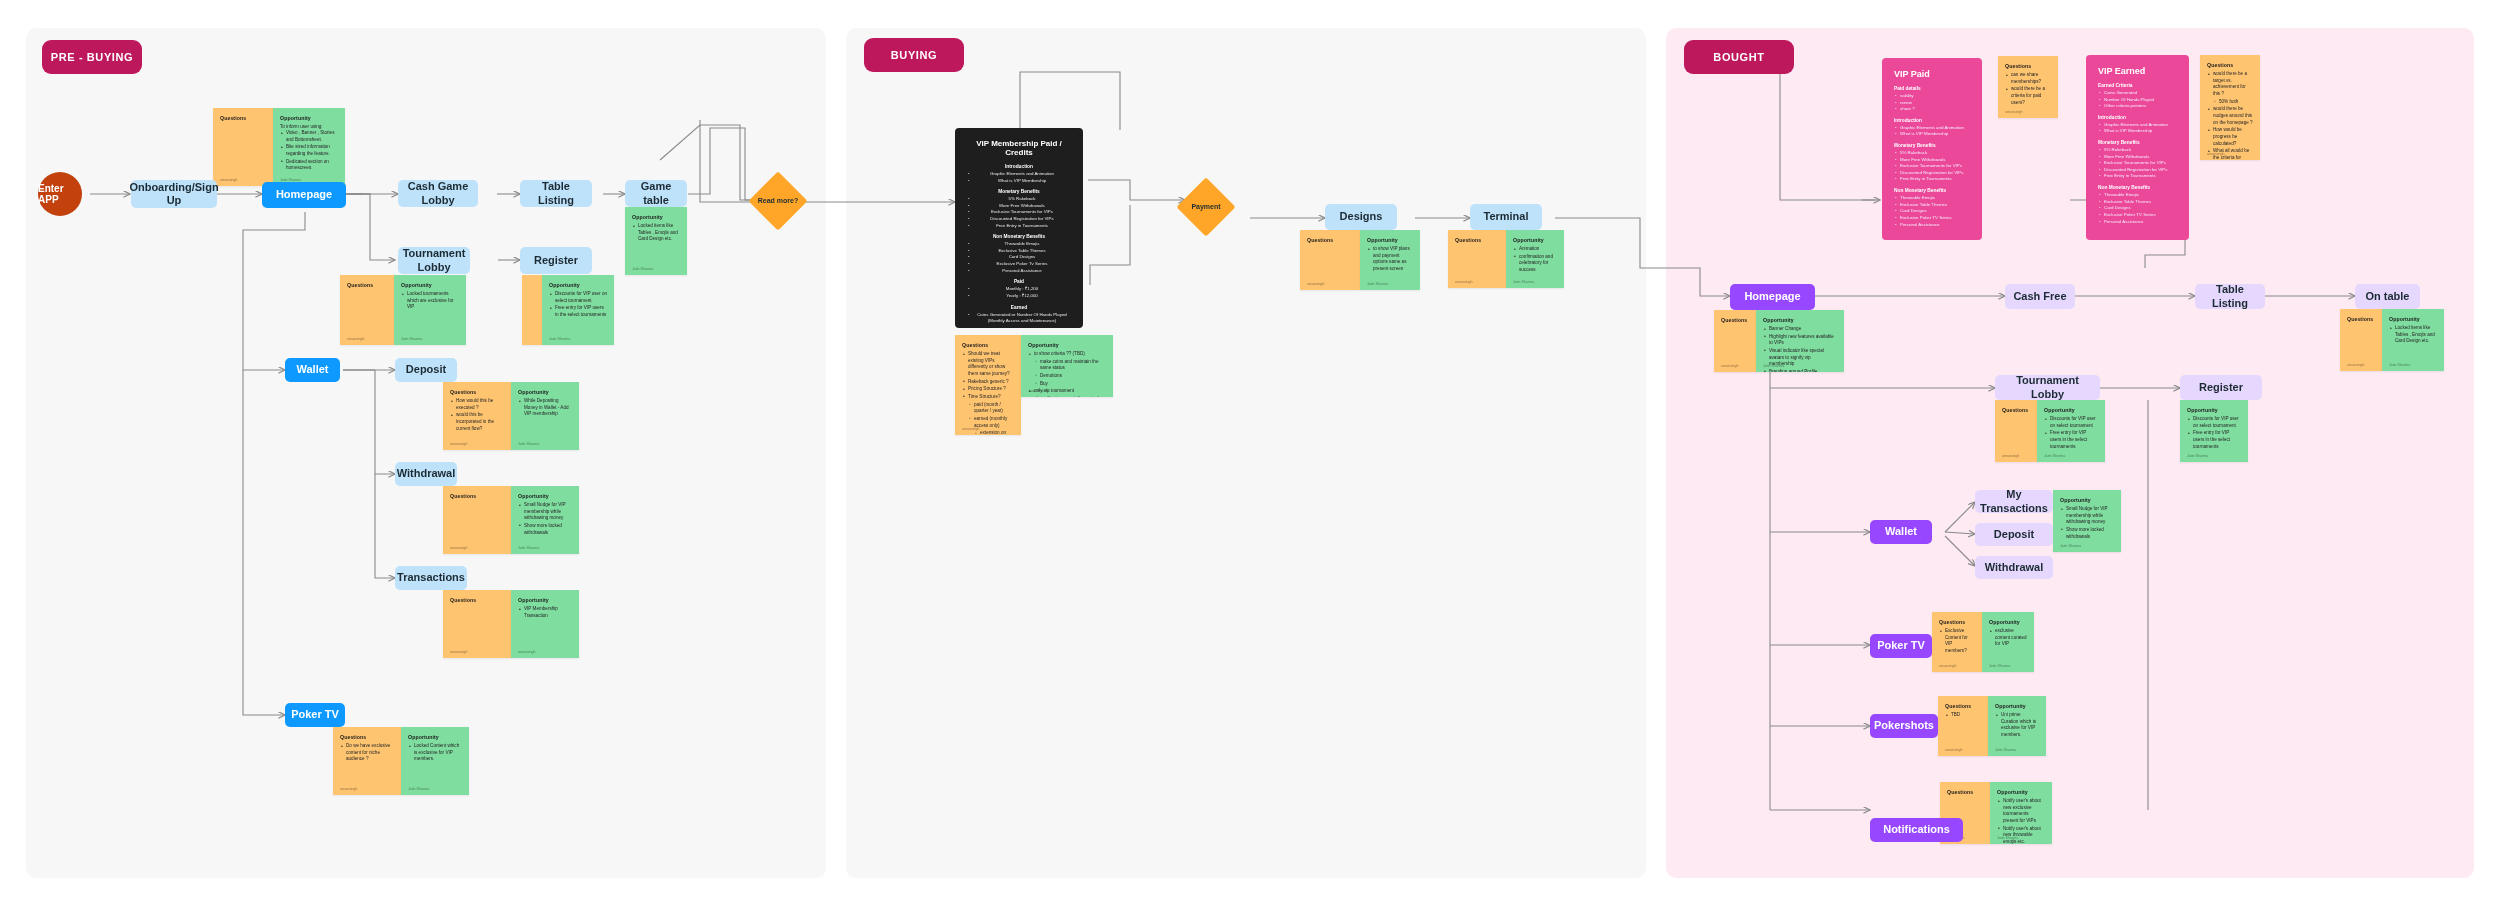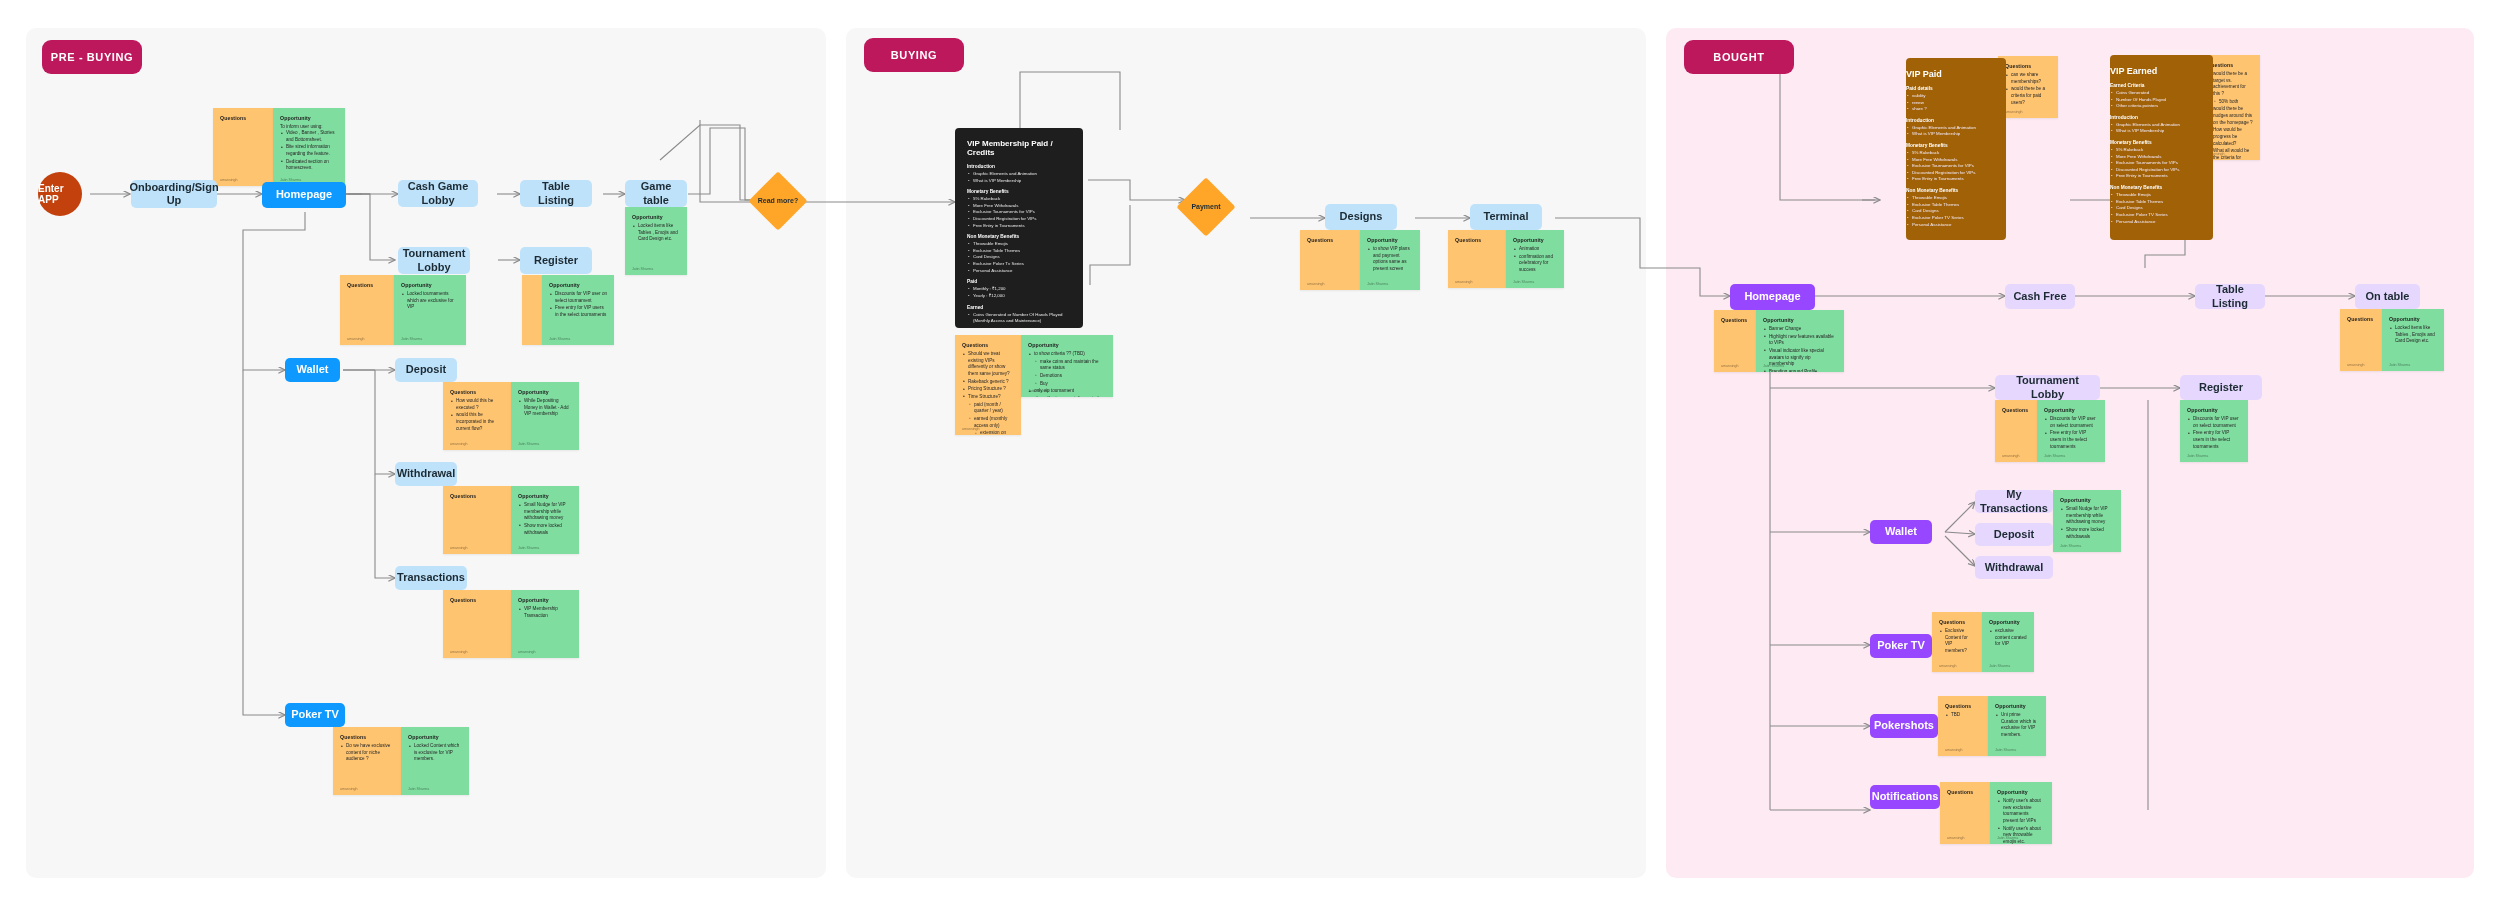--- a/index.html
+++ b/index.html
@@ -127,39 +127,39 @@
 
   
   .dark-card {
     position: absolute;
     background: #1e1e1e;
     border-radius: 4px;
     padding: 11px 12px;
     color: #fff;
     z-index: 15;
     overflow: hidden;
+    text-align: center;
   }
   .dark-card h3 { font-size: 8px; font-weight: 700; margin-bottom: 7px; }
   .dark-card h4 { font-size: 4.8px; font-weight: 700; margin: 5px 0 2px; }
   .dark-card ul { list-style: none; margin-bottom: 2px; }
   .dark-card li {
     font-size: 4.4px; line-height: 1.5; padding-left: 6px; position: relative; color: #e8e8e8;
   }
   .dark-card li::before { content: "•"; position: absolute; left: 1px; }
 
   
   .purple-card {
     position: absolute;
-    background: #a16207;
+    background: #ec4899;
     border-radius: 4px;
-    padding: 11px 0;
+    padding: 11px 12px;
     color: #fff;
     z-index: 15;
     overflow: hidden;
-    margin-left: 24px;
   }
   .purple-card h3 { font-size: 9px; font-weight: 700; margin-bottom: 7px; }
   .purple-card h4 { font-size: 4.8px; font-weight: 700; margin: 5px 0 2px; }
   .purple-card ul { list-style: none; }
   .purple-card li {
     font-size: 4.4px; line-height: 1.5; padding-left: 6px; position: relative; color: #f4ecff;
   }
   .purple-card li::before { content: "•"; position: absolute; left: 1px; }
 
   
@@ -658,21 +658,21 @@
     <div class="author">amansingh</div>
   </div>
   <div class="sticky o" style="left:1988px; top:696px; width:58px; height:60px;">
     <h5>Opportunity</h5>
     <ul>
       <li>Uni prime Curation which is exclusive for VIP members.</li>
     </ul>
     <div class="author">Jatin Sharma</div>
   </div>
 
-  <div class="node purple" style="left:1870px; top:785px; width:70px; height:24px;">Notifications</div>
+  <div class="node purple" style="left:1870px; top:818px; width:93px; height:24px;">Notifications</div>
   <div class="sticky q" style="left:1940px; top:782px; width:50px; height:62px;">
     <h5>Questions</h5>
     <div class="author">amansingh</div>
   </div>
   <div class="sticky o" style="left:1990px; top:782px; width:62px; height:62px;">
     <h5>Opportunity</h5>
     <ul>
       <li>Notify user's about new exclusive tournaments present for VIPs</li>
       <li>Notify user's about new throwable emojis etc.</li>
     </ul>

